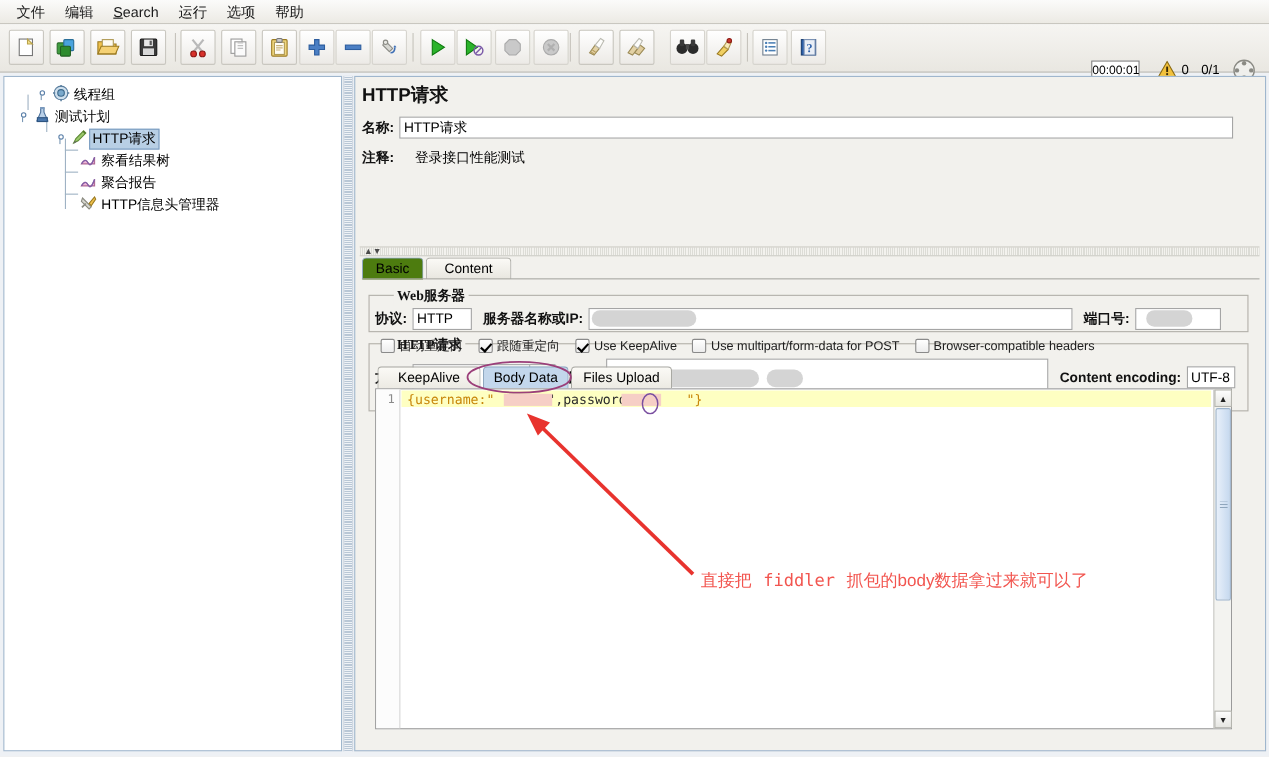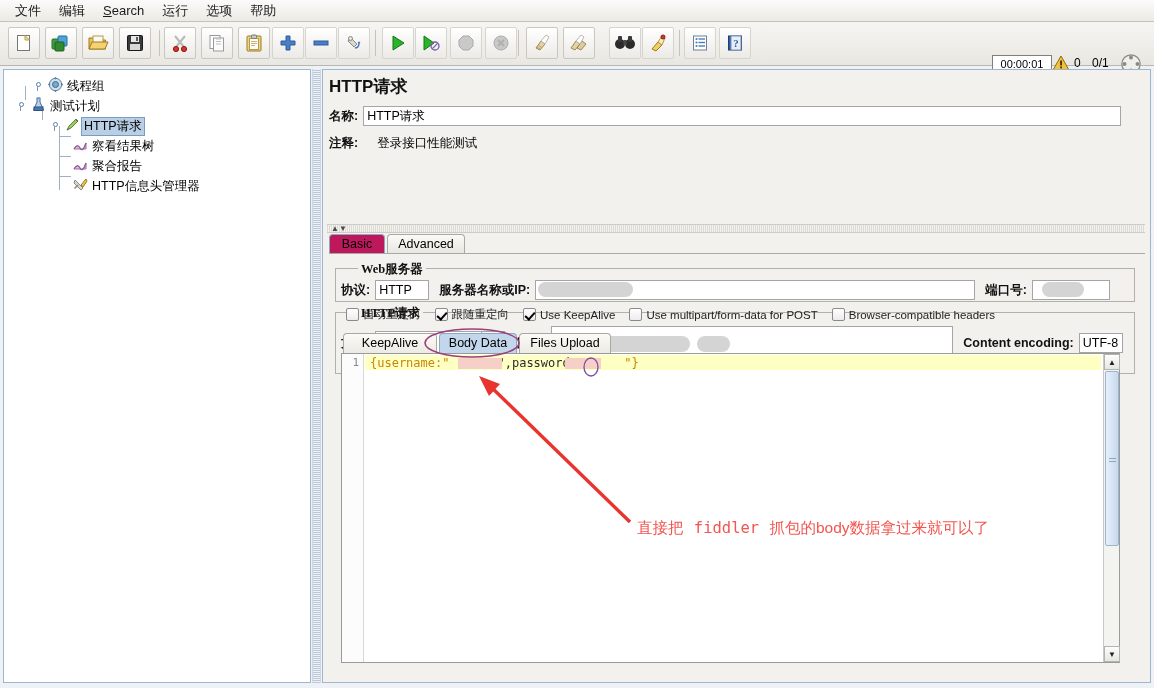--- a/index.html
+++ b/index.html
@@ -40,21 +40,21 @@
     display:flex;align-items:center;justify-content:center;
   }
   .tbtn.flat{border-color:#d6d4ce;}
   .sep{position:absolute;top:8px;width:1px;height:26px;background:#c6c3bc;}
 
   
   .ico{display:block;}
 
   
   .timerbox{
-    position:absolute;top:33px;left:992px;width:60px;height:18px;
+    position:absolute;top:33px;left:992px;width:44px;height:18px;
     border:1px solid #7f7f7f;background:#fff;
     font-size:11px;line-height:17px;text-align:center;color:#000;
     box-sizing:border-box;
   }
   .warnico{position:absolute;top:33px;left:1052px;}
   .errcount{position:absolute;top:34px;left:1074px;font-size:12px;}
   .thrcount{position:absolute;top:34px;left:1092px;font-size:12px;}
   .statico{position:absolute;top:31px;left:1120px;}
 
   
@@ -116,21 +116,21 @@
 
   
   .tabstrip{position:absolute;left:6px;top:164px;width:816px;height:20px;}
   .tab{
     position:absolute;top:0;height:20px;box-sizing:border-box;
     border:1px solid #a9a9a3;border-bottom:none;
     border-radius:4px 4px 0 0;
     font-size:12.5px;line-height:18px;text-align:center;
     background:linear-gradient(#fbfaf6,#e8e6df);
   }
-  .tab.active{background:#be185d;border-color:#8fa8c0;}
+  .tab.active{background:#4d7c0f;border-color:#8fa8c0;}
   .tabline{position:absolute;left:6px;top:183px;width:816px;height:1px;background:#a9a9a3;}
 
   
   .group{
     position:absolute;border:1px solid #b2b0a9;background:transparent;box-sizing:border-box;
   }
   .grouptitle{
     position:absolute;top:-8px;left:22px;background:#f2f1ed;
     padding:0 3px;font-size:12.5px;font-weight:bold;color:#111;font-family:Liberation Serif, serif;
   }
@@ -517,21 +517,21 @@
       <span class="flabel">注释:</span>
       <input class="fplain" style="width: 758px;" value="登录接口性能测试">
     </div>
 
     <div class="splitmini">
       <span class="arrows">▲▼</span>
     </div>
 
     <div class="tabstrip">
       <div class="tab active" style="left:0;width:56px">Basic</div>
-      <div class="tab" style="left:58px;width:78px">Advanced</div>
+      <div class="tab" style="left:58px;width:78px">Content</div>
     </div>
     <div class="tabline"></div>
 
     <div class="group" style="left:12px;top:198px;width:800px;height:34px">
       <span class="grouptitle">Web服务器</span>
     </div>
     <div class="fieldrow" style="left:18px;top:209px">
       <span class="flabel">协议:</span>
       <input class="finput" style="width: 54px;" value="HTTP">
       <span class="flabel" style="margin-left:10px">服务器名称或IP:</span>

